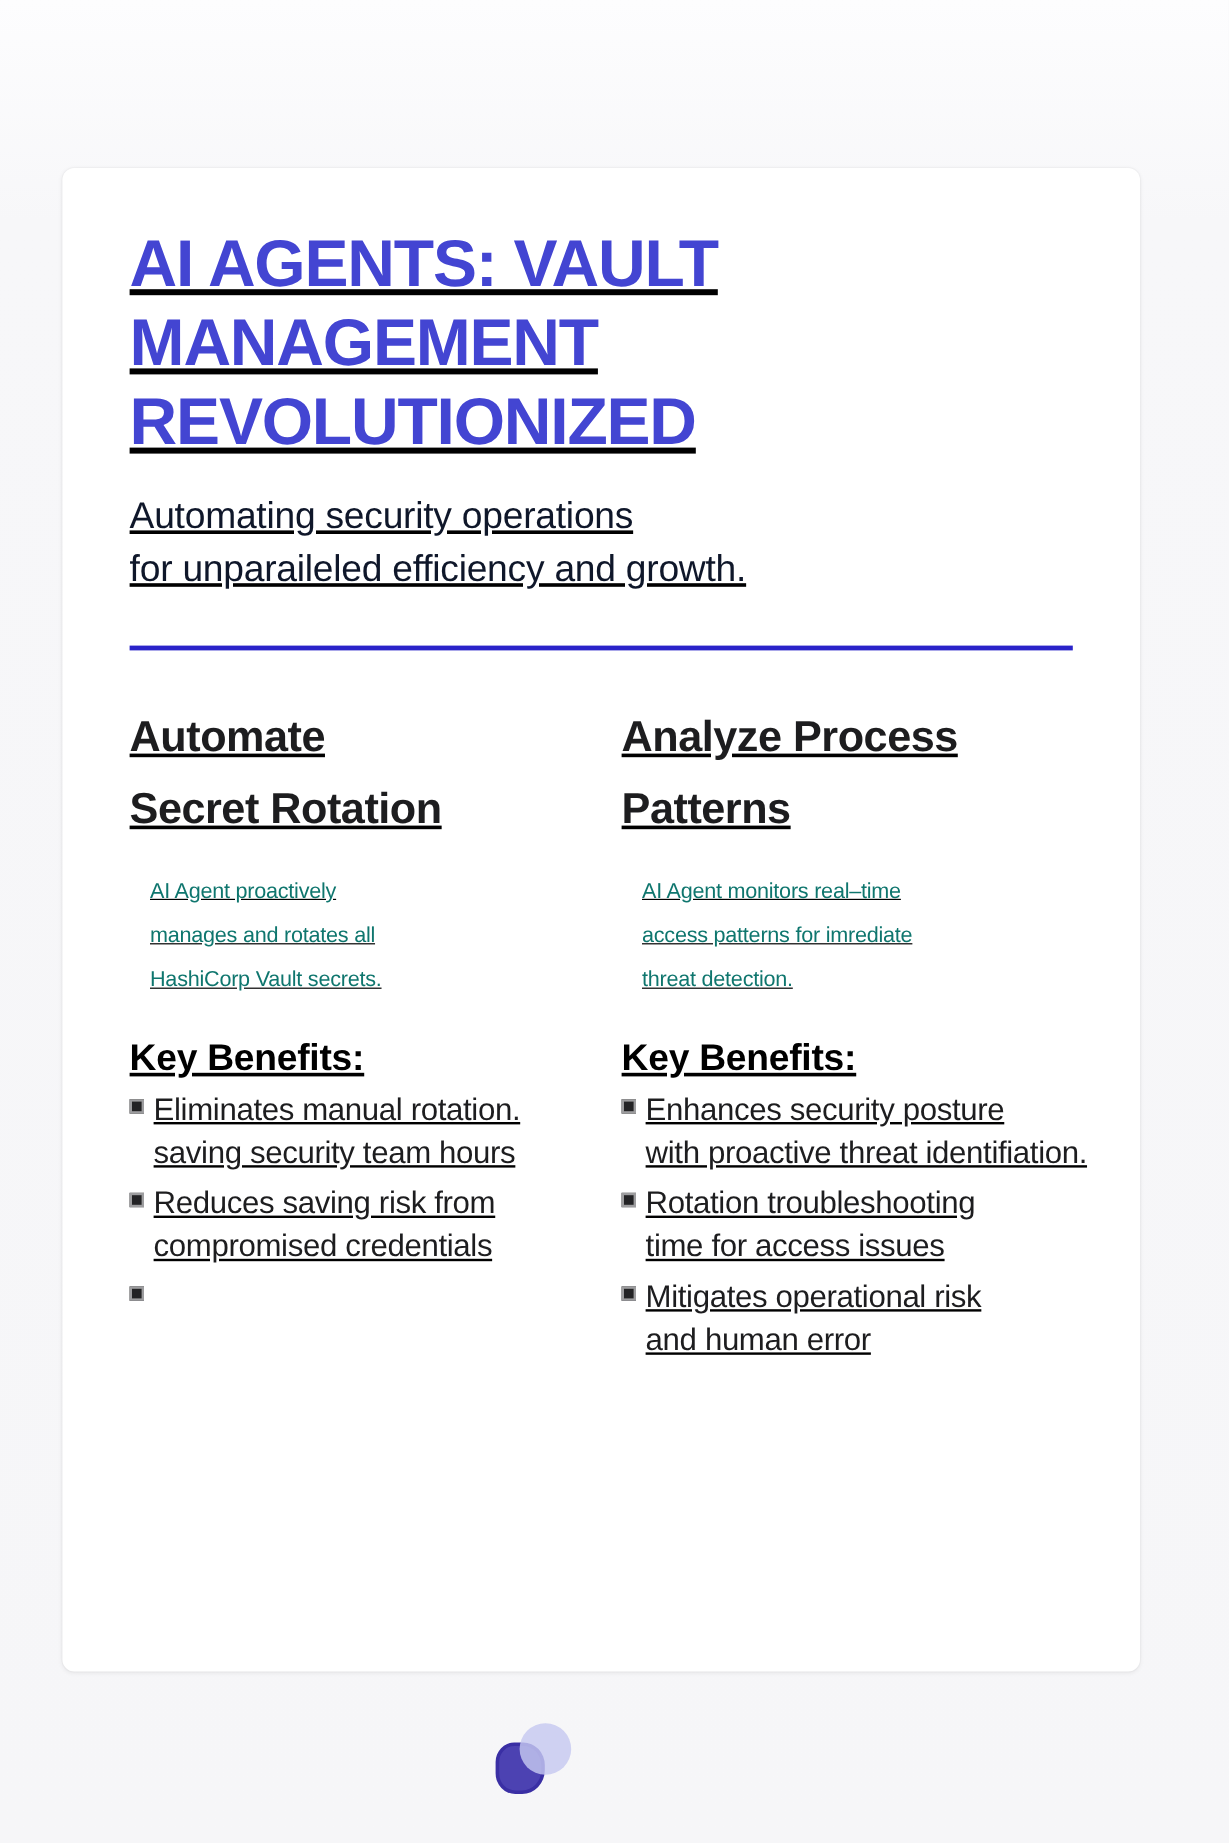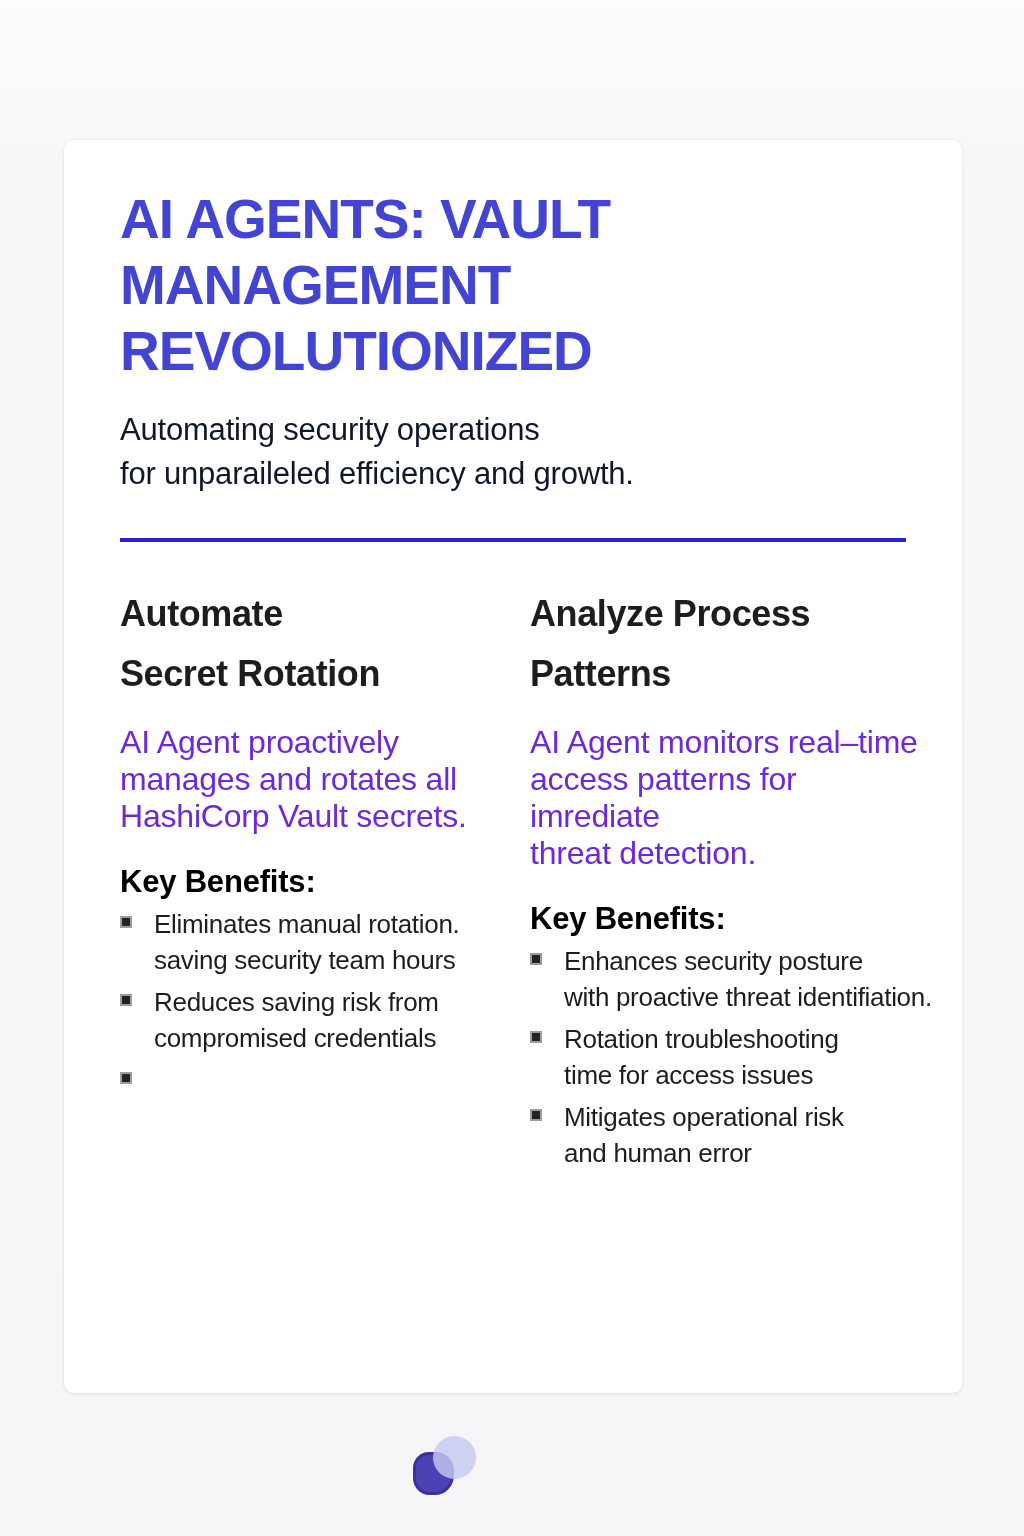--- a/index.html
+++ b/index.html
@@ -9,26 +9,27 @@
     background: #f7f7f9;
     overflow: hidden;
   }
   .canvas {
     position: relative;
     width: 1024px; height: 1536px;
     background: linear-gradient(180deg, #fdfdfe 0%, #f7f7f9 12%, #f6f6f8 100%);
   }
   .card {
     position: absolute;
-    left: 64px; top: 140px;
+    left: 52px; top: 140px;
     width: 898px; height: 1253px;
     background: #ffffff;
     border-radius: 10px;
     box-shadow: 0 1px 4px rgba(0,0,0,0.07), 0 0 0 1px rgba(0,0,0,0.02);
     padding: 46px 30px 0 56px;
+    text-decoration: underline;
   }
   .multiline { white-space: pre-line; }
   .page-title {
     font-size: 55px;
     line-height: 66px;
     font-weight: 700;
     letter-spacing: -1px;
     color: #4345d2;
     text-transform: uppercase;
   }
@@ -54,41 +55,42 @@
   }
   .section-heading {
     font-size: 36px;
     line-height: 60px;
     font-weight: 700;
     color: #1d1d1f;
     letter-spacing: -0.4px;
   }
   .desc {
     margin-top: 20px;
-    font-size: 32px;
+    font-size: 18px;
     line-height: 37px;
-    color: #6d28d9;
+    color: #0f766e;
     letter-spacing: -0.2px;
+    margin-left: 17px;
   }
   .kb-label {
     margin-top: 28px;
     font-size: 31px;
     line-height: 37px;
     font-weight: 700;
     color: #000000;
     letter-spacing: -0.2px;
   }
   ul.benefits {
     list-style: none;
     margin-top: 6px;
   }
   ul.benefits li {
     display: flex;
     align-items: flex-start;
-    gap: 22px;
+    gap: 8px;
     margin-top: 6px;
     font-size: 26px;
     line-height: 36px;
     color: #1d1d1f;
     letter-spacing: -0.3px;
   }
   .bullet-square {
     flex: none;
     width: 12px; height: 12px;
     margin-top: 10px;

